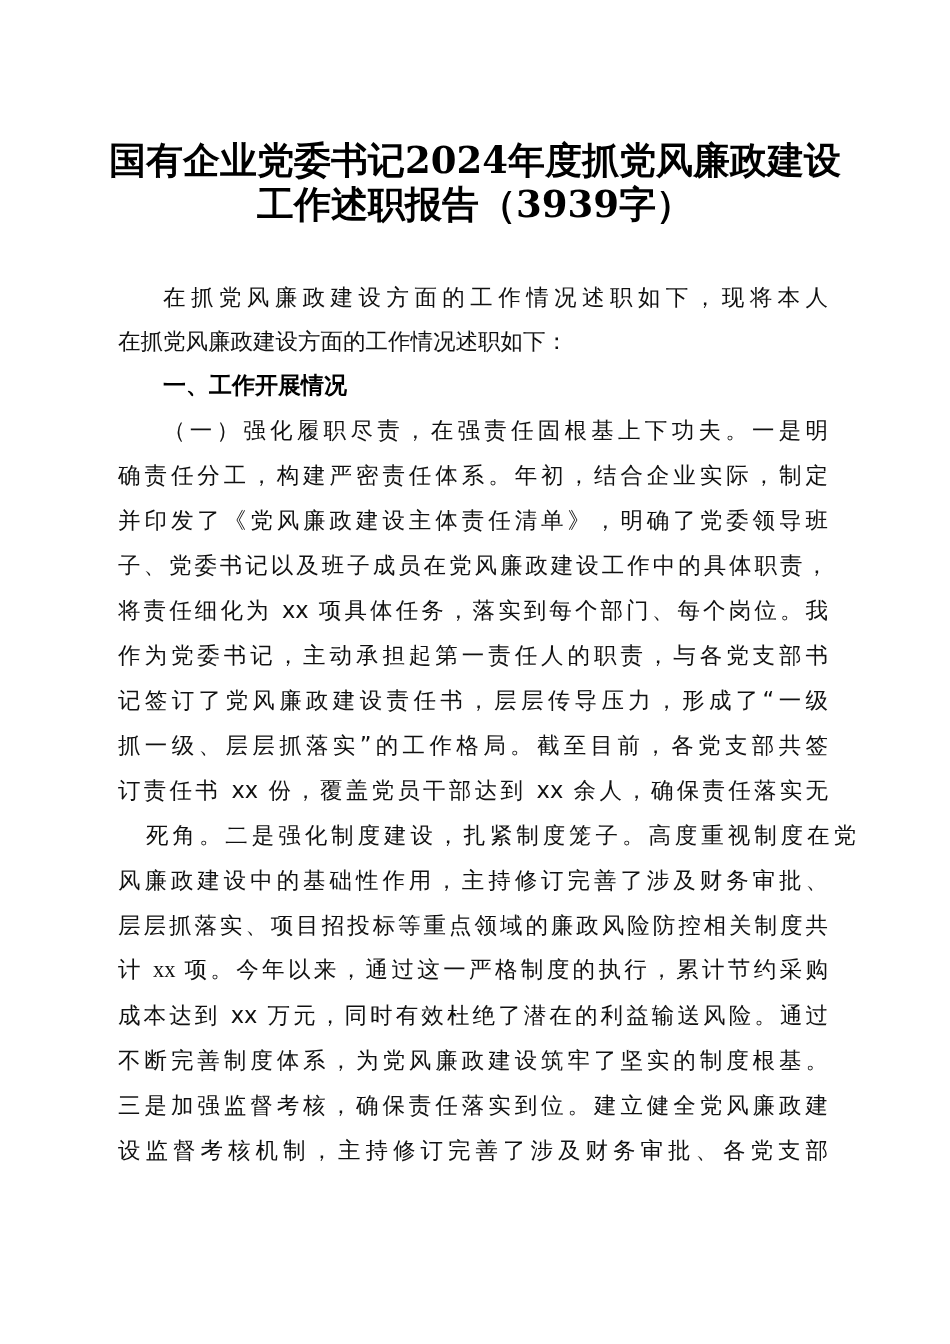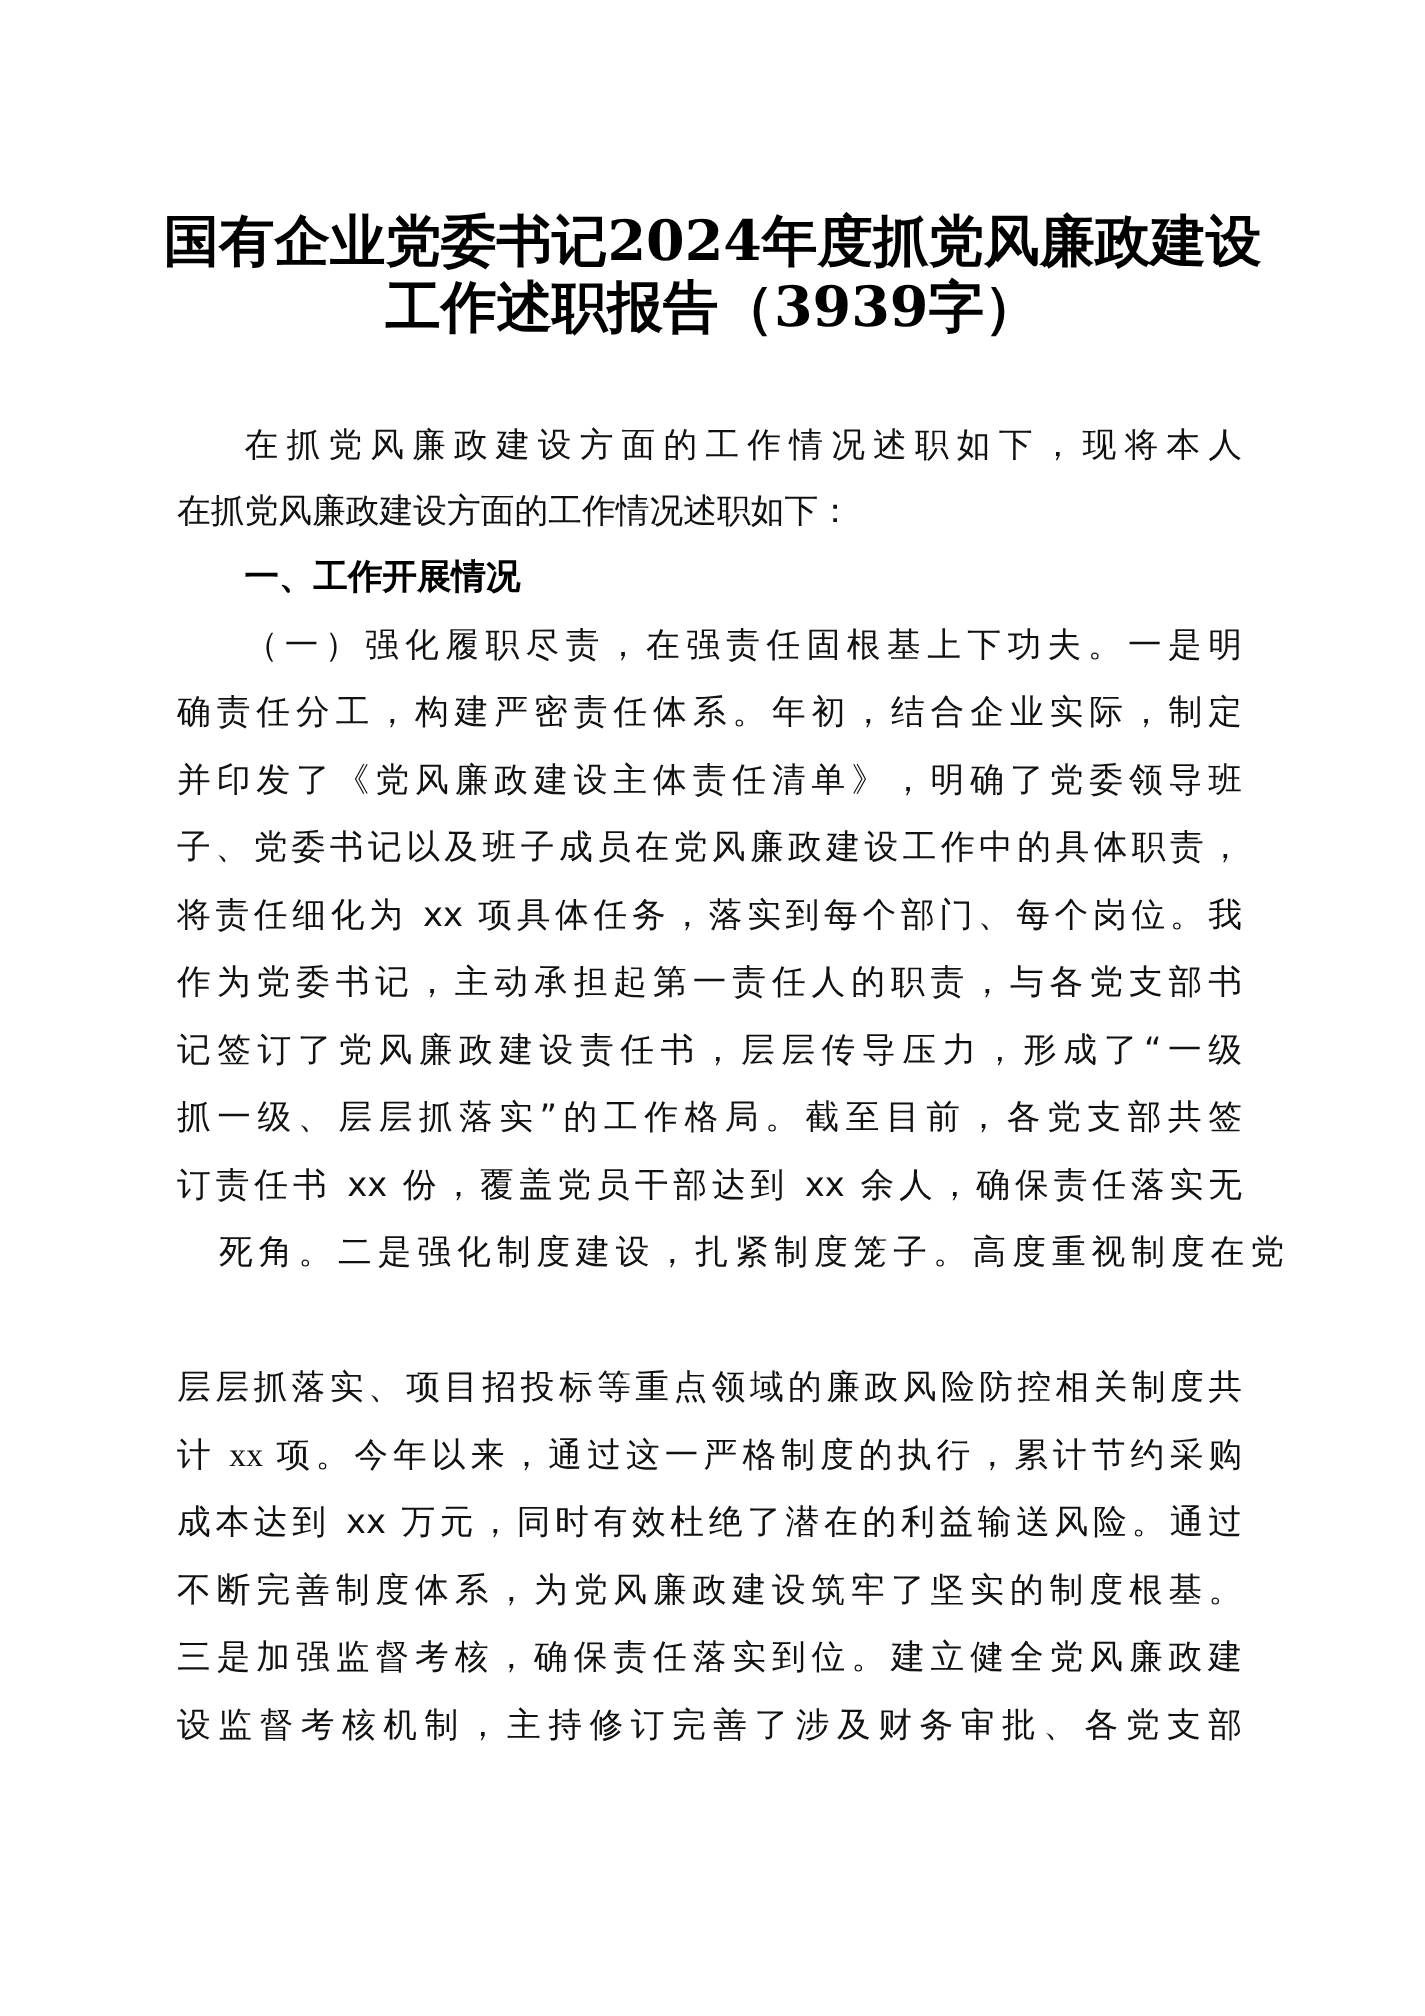--- a/index.html
+++ b/index.html
@@ -83,20 +83,21 @@
   <div class="line indent" style="top:409px;">（一）强化履职尽责，在强责任固根基上下功夫。一是明</div>
   <div class="line" style="top:454px;">确责任分工，构建严密责任体系。年初，结合企业实际，制定</div>
   <div class="line" style="top:499px;">并印发了《党风廉政建设主体责任清单》，明确了党委领导班</div>
   <div class="line" style="top:544px;">子、党委书记以及班子成员在党风廉政建设工作中的具体职责，</div>
   <div class="line" style="top:589px;">将责任细化为 xx 项具体任务，落实到每个部门、每个岗位。我</div>
   <div class="line" style="top:634px;">作为党委书记，主动承担起第一责任人的职责，与各党支部书</div>
   <div class="line" style="top:679px;">记签订了党风廉政建设责任书，层层传导压力，形成了“一级</div>
   <div class="line" style="top:724px;">抓一级、层层抓落实”的工作格局。截至目前，各党支部共签</div>
   <div class="line" style="top:769px;">订责任书 xx 份，覆盖党员干部达到 xx 余人，确保责任落实无</div>
   <div class="line" style="top:814px;margin-left:28px;">死角。二是强化制度建设，扎紧制度笼子。高度重视制度在党</div>
+  <div class="line" style="top:859px;">风廉政建设中的基础性作用，主持修订完善了涉及财务审批、</div>
   <div class="line" style="top:904px;">层层抓落实、项目招投标等重点领域的廉政风险防控相关制度共</div>
   <div class="line" style="top:949px;font-family:Liberation Serif, serif;">计 xx 项。今年以来，通过这一严格制度的执行，累计节约采购</div>
   <div class="line" style="top:994px;">成本达到 xx 万元，同时有效杜绝了潜在的利益输送风险。通过</div>
   <div class="line" style="top:1039px;">不断完善制度体系，为党风廉政建设筑牢了坚实的制度根基。</div>
   <div class="line" style="top:1084px;">三是加强监督考核，确保责任落实到位。建立健全党风廉政建</div>
   <div class="line" style="top:1129px;">设监督考核机制，主持修订完善了涉及财务审批、各党支部</div>
 
 </div>
 
 </body></html>

